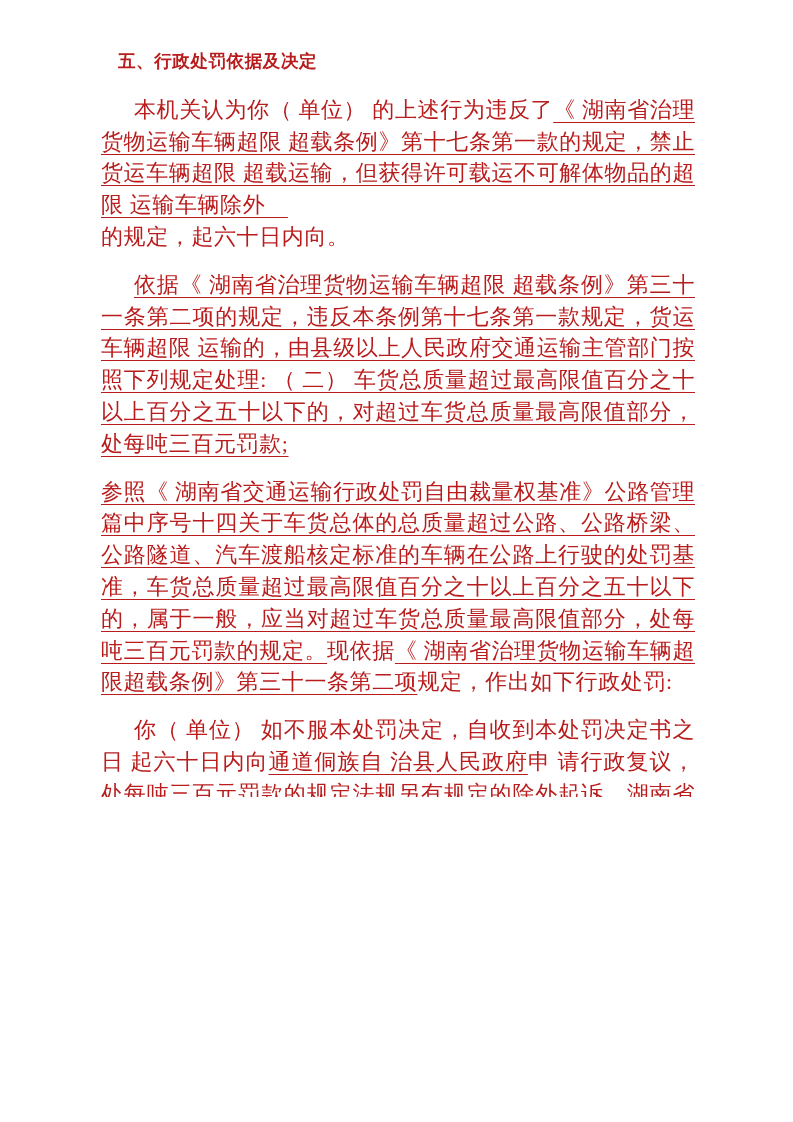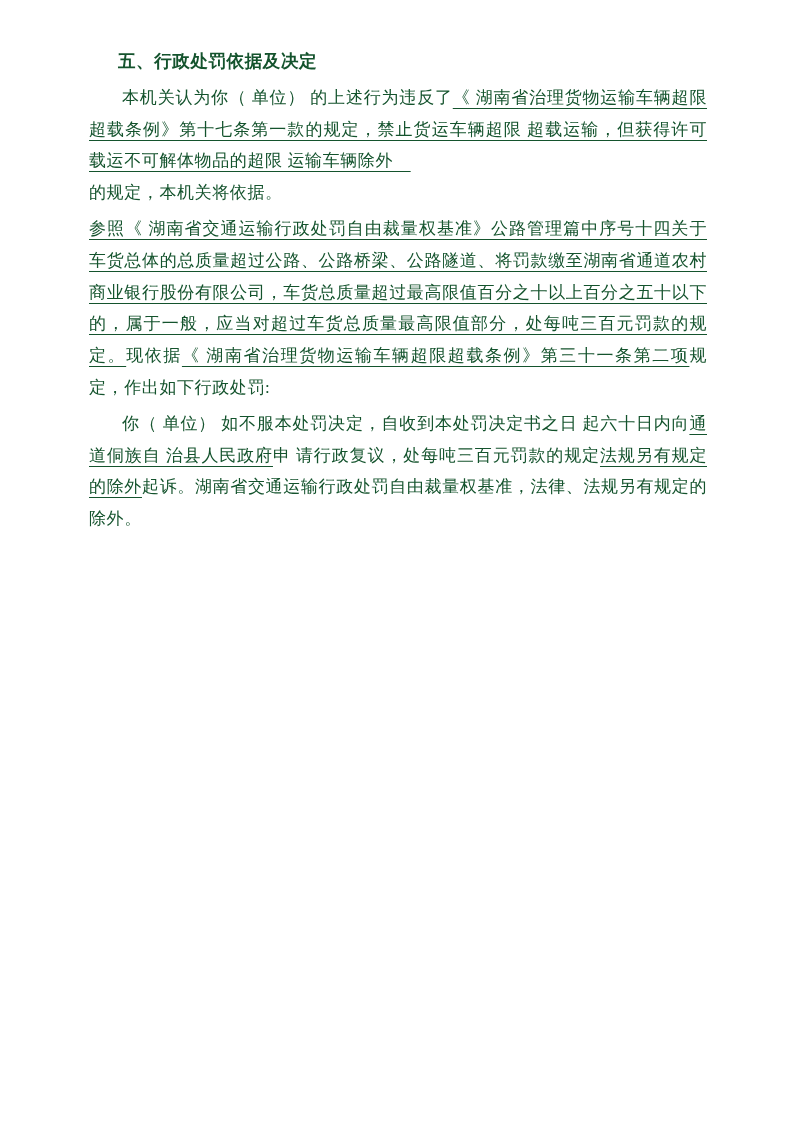--- a/index.html
+++ b/index.html
@@ -5,42 +5,42 @@
   html, body {
     margin: 0;
     padding: 0;
     background: #ffffff;
   }
   .page {
     position: relative;
     width: 793px;
     height: 797px;
     background: #ffffff;
-    color: #14532d;
+    color: #b91c1c;
     font-family: "Liberation Serif", "DejaVu Serif", serif;
     overflow: hidden;
   }
   .content {
     position: absolute;
     left: 85px;
     top: 46px;
     width: 626px;
   }
   h2.sec {
     margin: 7px 0 0 0;
     font-size: 17.5px;
     font-weight: bold;
     line-height: 31.8px;
     text-indent: 33px;
     letter-spacing: 0.6px;
   }
   h2.sec.first { margin-top: 0; }
   p.para {
-    margin: 4px;
-    font-size: 17px;
+    margin: 16px;
+    font-size: 22px;
     line-height: 31.8px;
     text-align: justify;
     letter-spacing: 0.6px;
     word-break: break-all;
   }
   p.para.indent { text-indent: 33px; }
   .u {
     text-decoration: underline;
     text-underline-offset: 5px;
     text-decoration-thickness: 1px;
@@ -55,24 +55,25 @@
   }
 </style>
 </head>
 <body>
 
 <div class="page">
   <div class="content">
 
     <h2 class="sec first">五、行政处罚依据及决定</h2>
 
-    <p class="para indent"><span>本机关认为你（ 单位） 的上述行为违反了</span><span class="u">《 湖南省治理货物运输车辆超限 超载条例》第十七条第一款的规定，禁止货运车辆超限 超载运输，但获得许可载运不可解体物品的超限 运输车辆除外　</span><br><span>的规定，本机关将依据。</span></p>
+    <p class="para indent"><span>本机关认为你（ 单位） 的上述行为违反了</span><span class="u">《 湖南省治理货物运输车辆超限 超载条例》第十七条第一款的规定，禁止货运车辆超限 超载运输，但获得许可载运不可解体物品的超限 运输车辆除外　</span><br><span>的规定，起六十日内向。</span></p>
 
+    <p class="para indent"><span class="u">依据《 湖南省治理货物运输车辆超限 超载条例》第三十一条第二项的规定，违反本条例第十七条第一款规定，货运车辆超限 运输的，由县级以上人民政府交通运输主管部门按照下列规定处理: （ 二） 车货总质量超过最高限值百分之十以上百分之五十以下的，对超过车货总质量最高限值部分，处每吨三百元罚款;</span></p>
 
-    <p class="para"><span class="u">参照《 湖南省交通运输行政处罚自由裁量权基准》公路管理篇中序号十四关于车货总体的总质量超过公路、公路桥梁、公路隧道、将罚款缴至湖南省通道农村商业银行股份有限公司，车货总质量超过最高限值百分之十以上百分之五十以下的，属于一般，应当对超过车货总质量最高限值部分，处每吨三百元罚款的规定。</span><span>现依据</span><span class="u">《 湖南省治理货物运输车辆超限超载条例》第三十一条第二项</span><span>规定，作出如下行政处罚:</span></p>
+    <p class="para"><span class="u">参照《 湖南省交通运输行政处罚自由裁量权基准》公路管理篇中序号十四关于车货总体的总质量超过公路、公路桥梁、公路隧道、汽车渡船核定标准的车辆在公路上行驶的处罚基准，车货总质量超过最高限值百分之十以上百分之五十以下的，属于一般，应当对超过车货总质量最高限值部分，处每吨三百元罚款的规定。</span><span>现依据</span><span class="u">《 湖南省治理货物运输车辆超限超载条例》第三十一条第二项</span><span>规定，作出如下行政处罚:</span></p>
 
 
 
 
 
     <p class="para indent"><span>你（ 单位） 如不服本处罚决定，自收到本处罚决定书之日 起六十日内向</span><span class="u">通道侗族自 治县人民政府</span><span>申 请行政复议，处每吨三百元罚款的规定</span><span class="u">法规另有规定的除外</span><span>起诉。湖南省交通运输行政处罚自由裁量权基准，法律、法规另有规定的除外。</span></p>
 
   </div>
 
   <div class="footer">第 2 页，共 3 页</div>

